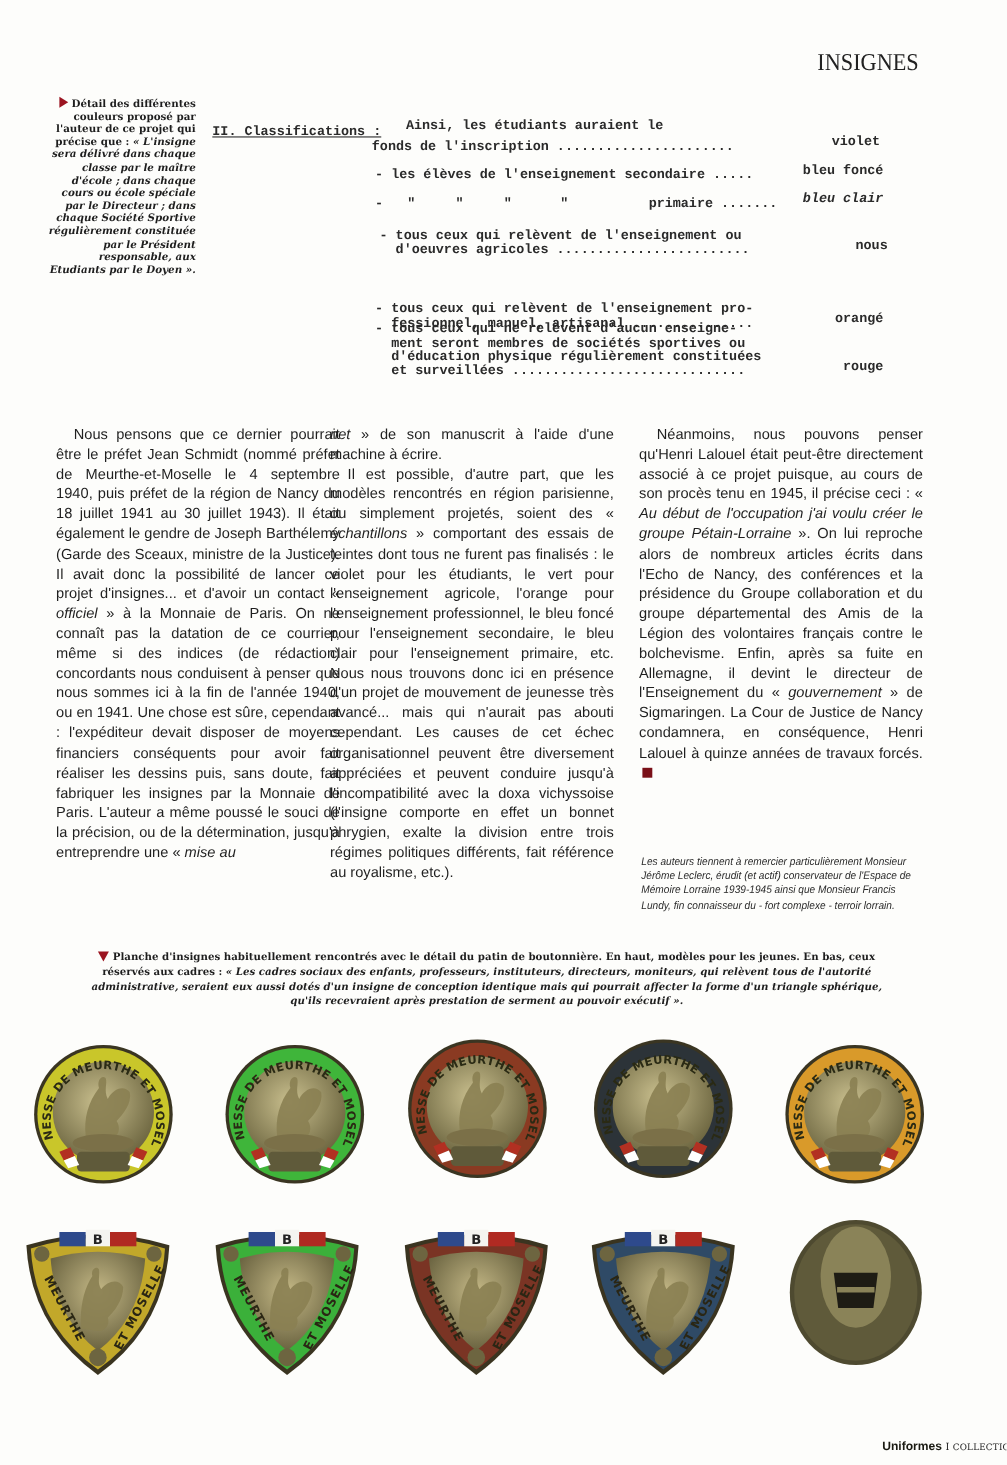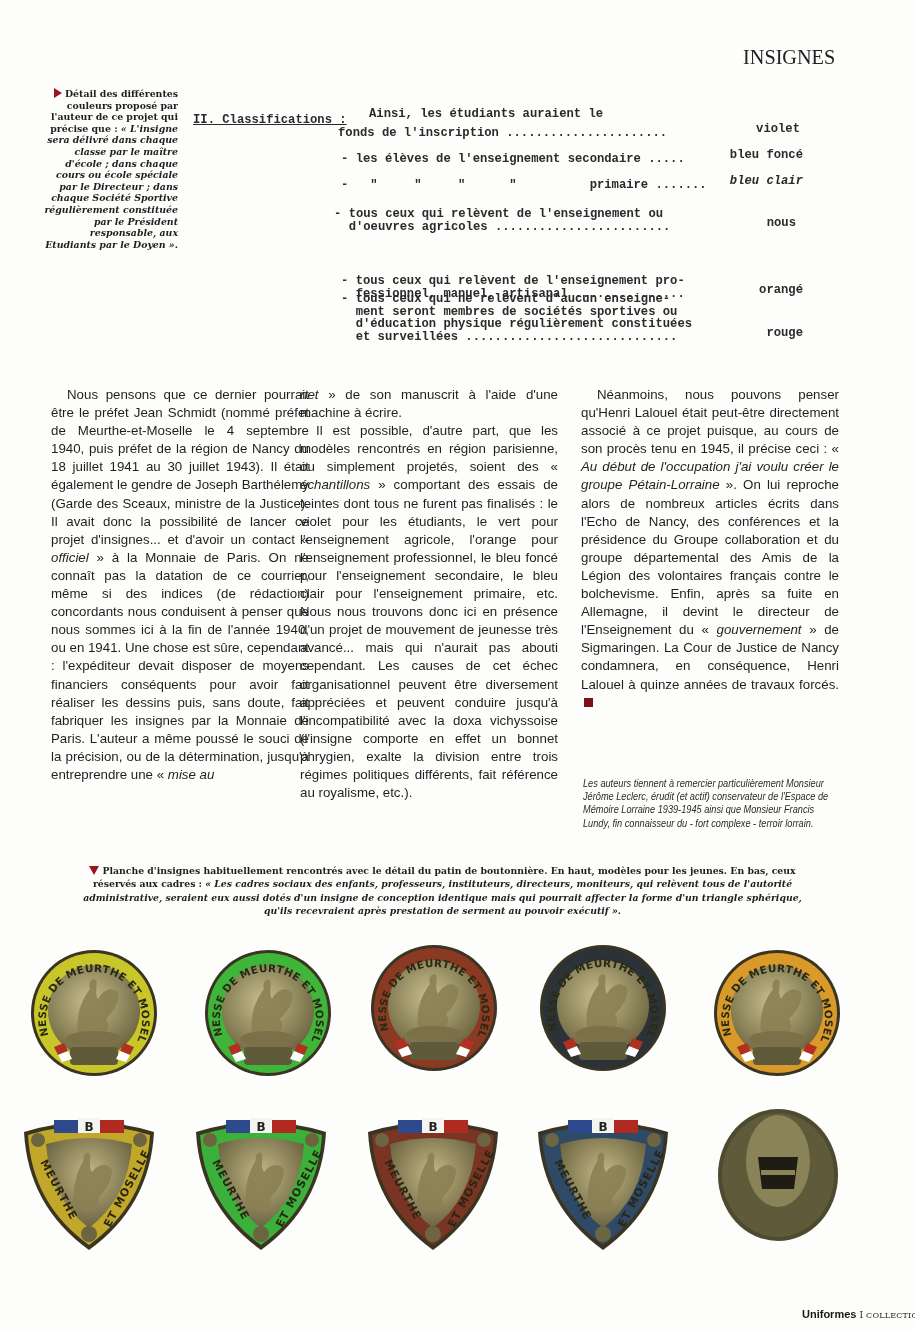--- a/index.html
+++ b/index.html
@@ -67,21 +67,21 @@
   <span class="marker"></span><span>Détail des différentes couleurs proposé par l'auteur de ce projet qui précise que :</span>
   <i>« L'insigne sera délivré dans chaque classe par le maître d'école ; dans chaque cours ou école spéciale par le Directeur ; dans chaque Société Sportive régulièrement constituée par le Président responsable, aux Etudiants par le Doyen ».</i>
 </div>
 
 <div class="typed" id="typed">
   <div class="heading">II. Classifications :</div>
   <div class="intro">Ainsi, les étudiants auraient le</div>
 <div class="row" style="top: 27px; left: 145px; width: 462px;"><div>fonds de l'inscription ......................</div><span class="val" style="top: -4px;">violet</span></div>
     <div class="row" style="top: 53px; left: 148px; width: 462px;"><div>- les élèves de l'enseignement secondaire .....</div><span class="val" style="top: -4px;">bleu foncé</span></div>
     <div class="row" style="top: 79px; left: 148px; width: 462px;"><div>-   "     "     "      "          primaire .......</div><span class="val" style="top: -4px; font-style: italic;">bleu clair</span></div>
-    <div class="row" style="top: 108px; left: 141px; width: 462px;"><div>- tous ceux qui relèvent de l'enseignement ou</div><div>  d'oeuvres agricoles ........................</div><span class="val" style="top: 8.5px;">nous</span></div>
+    <div class="row" style="top: 108px; left: 152px; width: 462px;"><div>- tous ceux qui relèvent de l'enseignement ou</div><div>  d'oeuvres agricoles ........................</div><span class="val" style="top: 8.5px;">nous</span></div>
     <div class="row" style="top: 148px; left: 148px; width: 462px; margin-top: 27px;"><div>- tous ceux qui relèvent de l'enseignement pro-</div><div>  fessionnel, manuel, artisanal ...............</div><span class="val" style="top: 8.5px;">orangé</span></div>
     <div class="row" style="top: 193px; left: 148px; width: 462px;"><div>- tous ceux qui ne relèvent d'aucun enseigne-</div><div>  ment seront membres de sociétés sportives ou</div><div>  d'éducation physique régulièrement constituées</div><div>  et surveillées .............................</div><span class="val" style="top: 33.5px; font-family: Liberation Mono, monospace;">rouge</span></div>
   </div>
 
 <div class="col c1">
   <p class="ind"><span>Nous pensons que ce dernier pourrait être le préfet Jean Schmidt (nommé préfet de Meurthe-et-Moselle le 4 septembre 1940, puis préfet de la région de Nancy du 18 juillet 1941 au 30 juillet 1943). Il était également le gendre de Joseph Barthélemy (Garde des Sceaux, ministre de la Justice). Il avait donc la possibilité de lancer ce projet d'insignes... et d'avoir un contact « </span><i>officiel</i><span> » à la Monnaie de Paris. On ne connaît pas la datation de ce courrier, même si des indices (de rédaction) concordants nous conduisent à penser que nous sommes ici à la fin de l'année 1940, ou en 1941. Une chose est sûre, cependant : l'expéditeur devait disposer de moyens financiers conséquents pour avoir fait réaliser les dessins puis, sans doute, fait fabriquer les insignes par la Monnaie de Paris. L'auteur a même poussé le souci de la précision, ou de la détermination, jusqu'à entreprendre une « </span><i>mise au</i></p>
 </div>
 
 <div class="col c2">
   <p><i>net</i><span> » de son manuscrit à l'aide d'une machine à écrire.</span></p>

